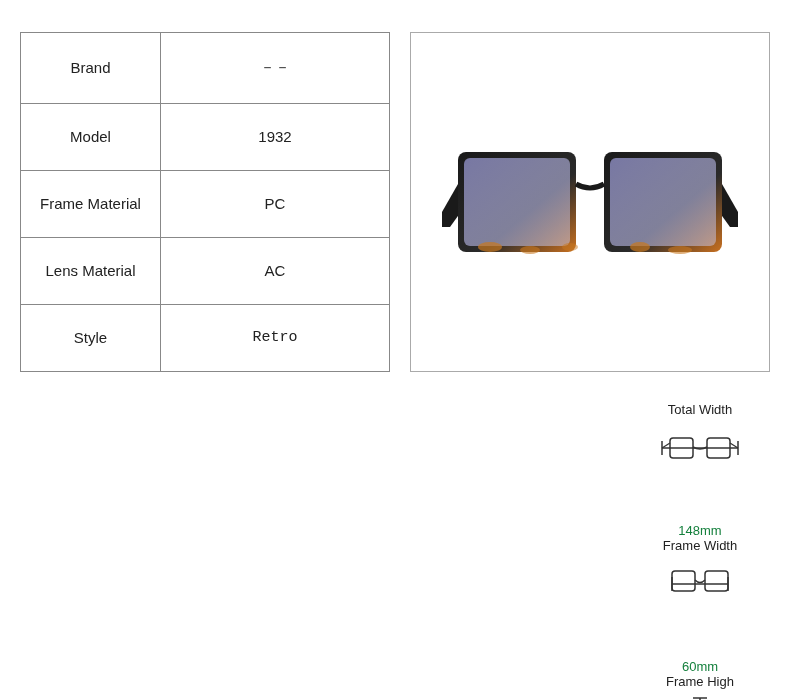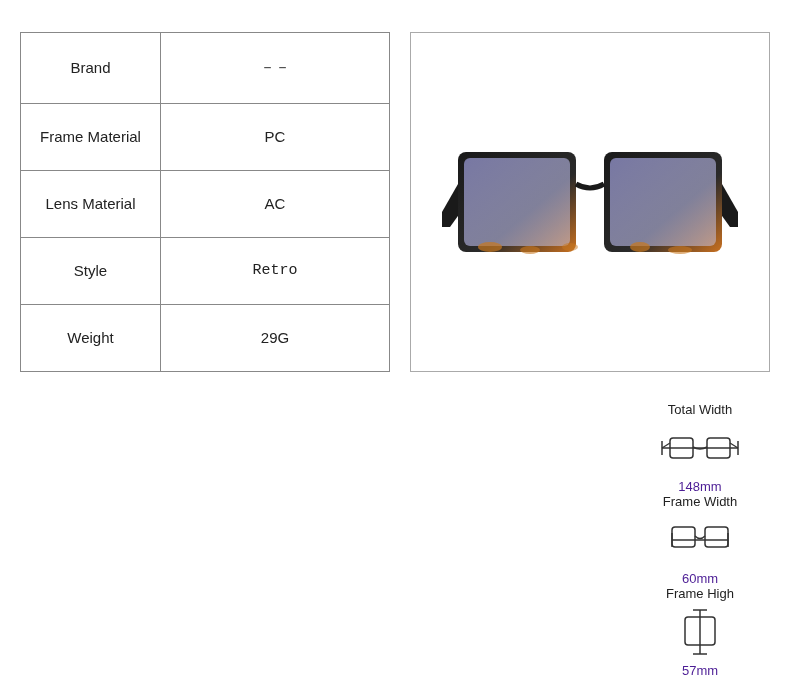--- a/index.html
+++ b/index.html
@@ -104,56 +104,57 @@
       color: #222;
       text-align: center;
       font-weight: normal;
     }
     .dim-icon {
       width: 80px;
       height: 50px;
     }
     .dim-value {
       font-size: 13px;
-      color: #4c1d95;
-      text-align: center;
+      color: #15803d;
+      text-align: center;
+      margin-top: 44px;
     }
   </style>
 </head>
 <body>
 
 <div class="header">
   <span class="header-triangle"></span>
   <span class="header-title"></span>
   <span class="header-triangle"></span>
 </div>
 
 <div class="main-content">
 
   <table class="info-table">
     <tbody id="table-body">
         <tr>
           <td>Brand</td>
           <td>－－</td>
         </tr>
         <tr>
+          <td>Model</td>
+          <td>1932</td>
+        </tr>
+        <tr>
           <td>Frame Material</td>
           <td>PC</td>
         </tr>
         <tr>
           <td>Lens Material</td>
           <td>AC</td>
         </tr>
         <tr>
           <td>Style</td>
           <td class="bold-val">Retro</td>
-        </tr>
-        <tr>
-          <td>Weight</td>
-          <td>29G</td>
         </tr>
       </tbody>
   </table>
 
   <div class="product-image-box">
 
     <svg class="sunglasses-img" viewBox="0 0 300 200" xmlns="http://www.w3.org/2000/svg">
       <defs>
         <linearGradient id="lensGrad" x1="0%" y1="0%" x2="100%" y2="100%">
           <stop offset="0%" style="stop-color:#8888bb;stop-opacity:0.85"></stop>

